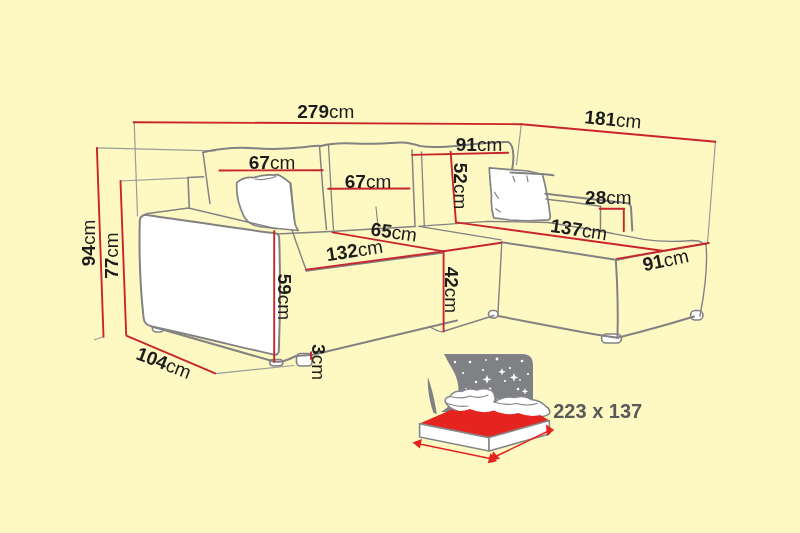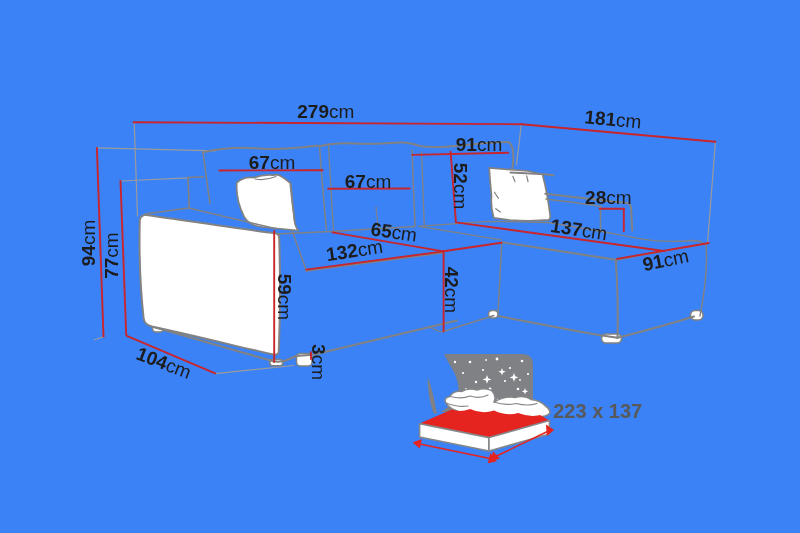--- a/index.html
+++ b/index.html
@@ -1,16 +1,16 @@
 <!DOCTYPE html>
 <html><head>
 <meta charset="utf-8">
 <style>
   html,body{margin:0;padding:0;background:#ffffff;}
-  .wrap{width:800px;height:533px;position:relative;overflow:hidden;background:#3b82f6;}
+  .wrap{width:800px;height:533px;position:relative;overflow:hidden;background:#fef9c3;}
   svg{display:block;}
   text{font-family:"Liberation Sans", sans-serif;fill:#1c1c1c;-webkit-font-smoothing:antialiased;}
   .n{font-weight:bold;font-size:19px;}
   .u{font-weight:normal;font-size:19px;}
 </style>
 </head>
 <body>
 
 <div class="wrap">
 <svg width="800" height="533" viewBox="0 0 800 533">

